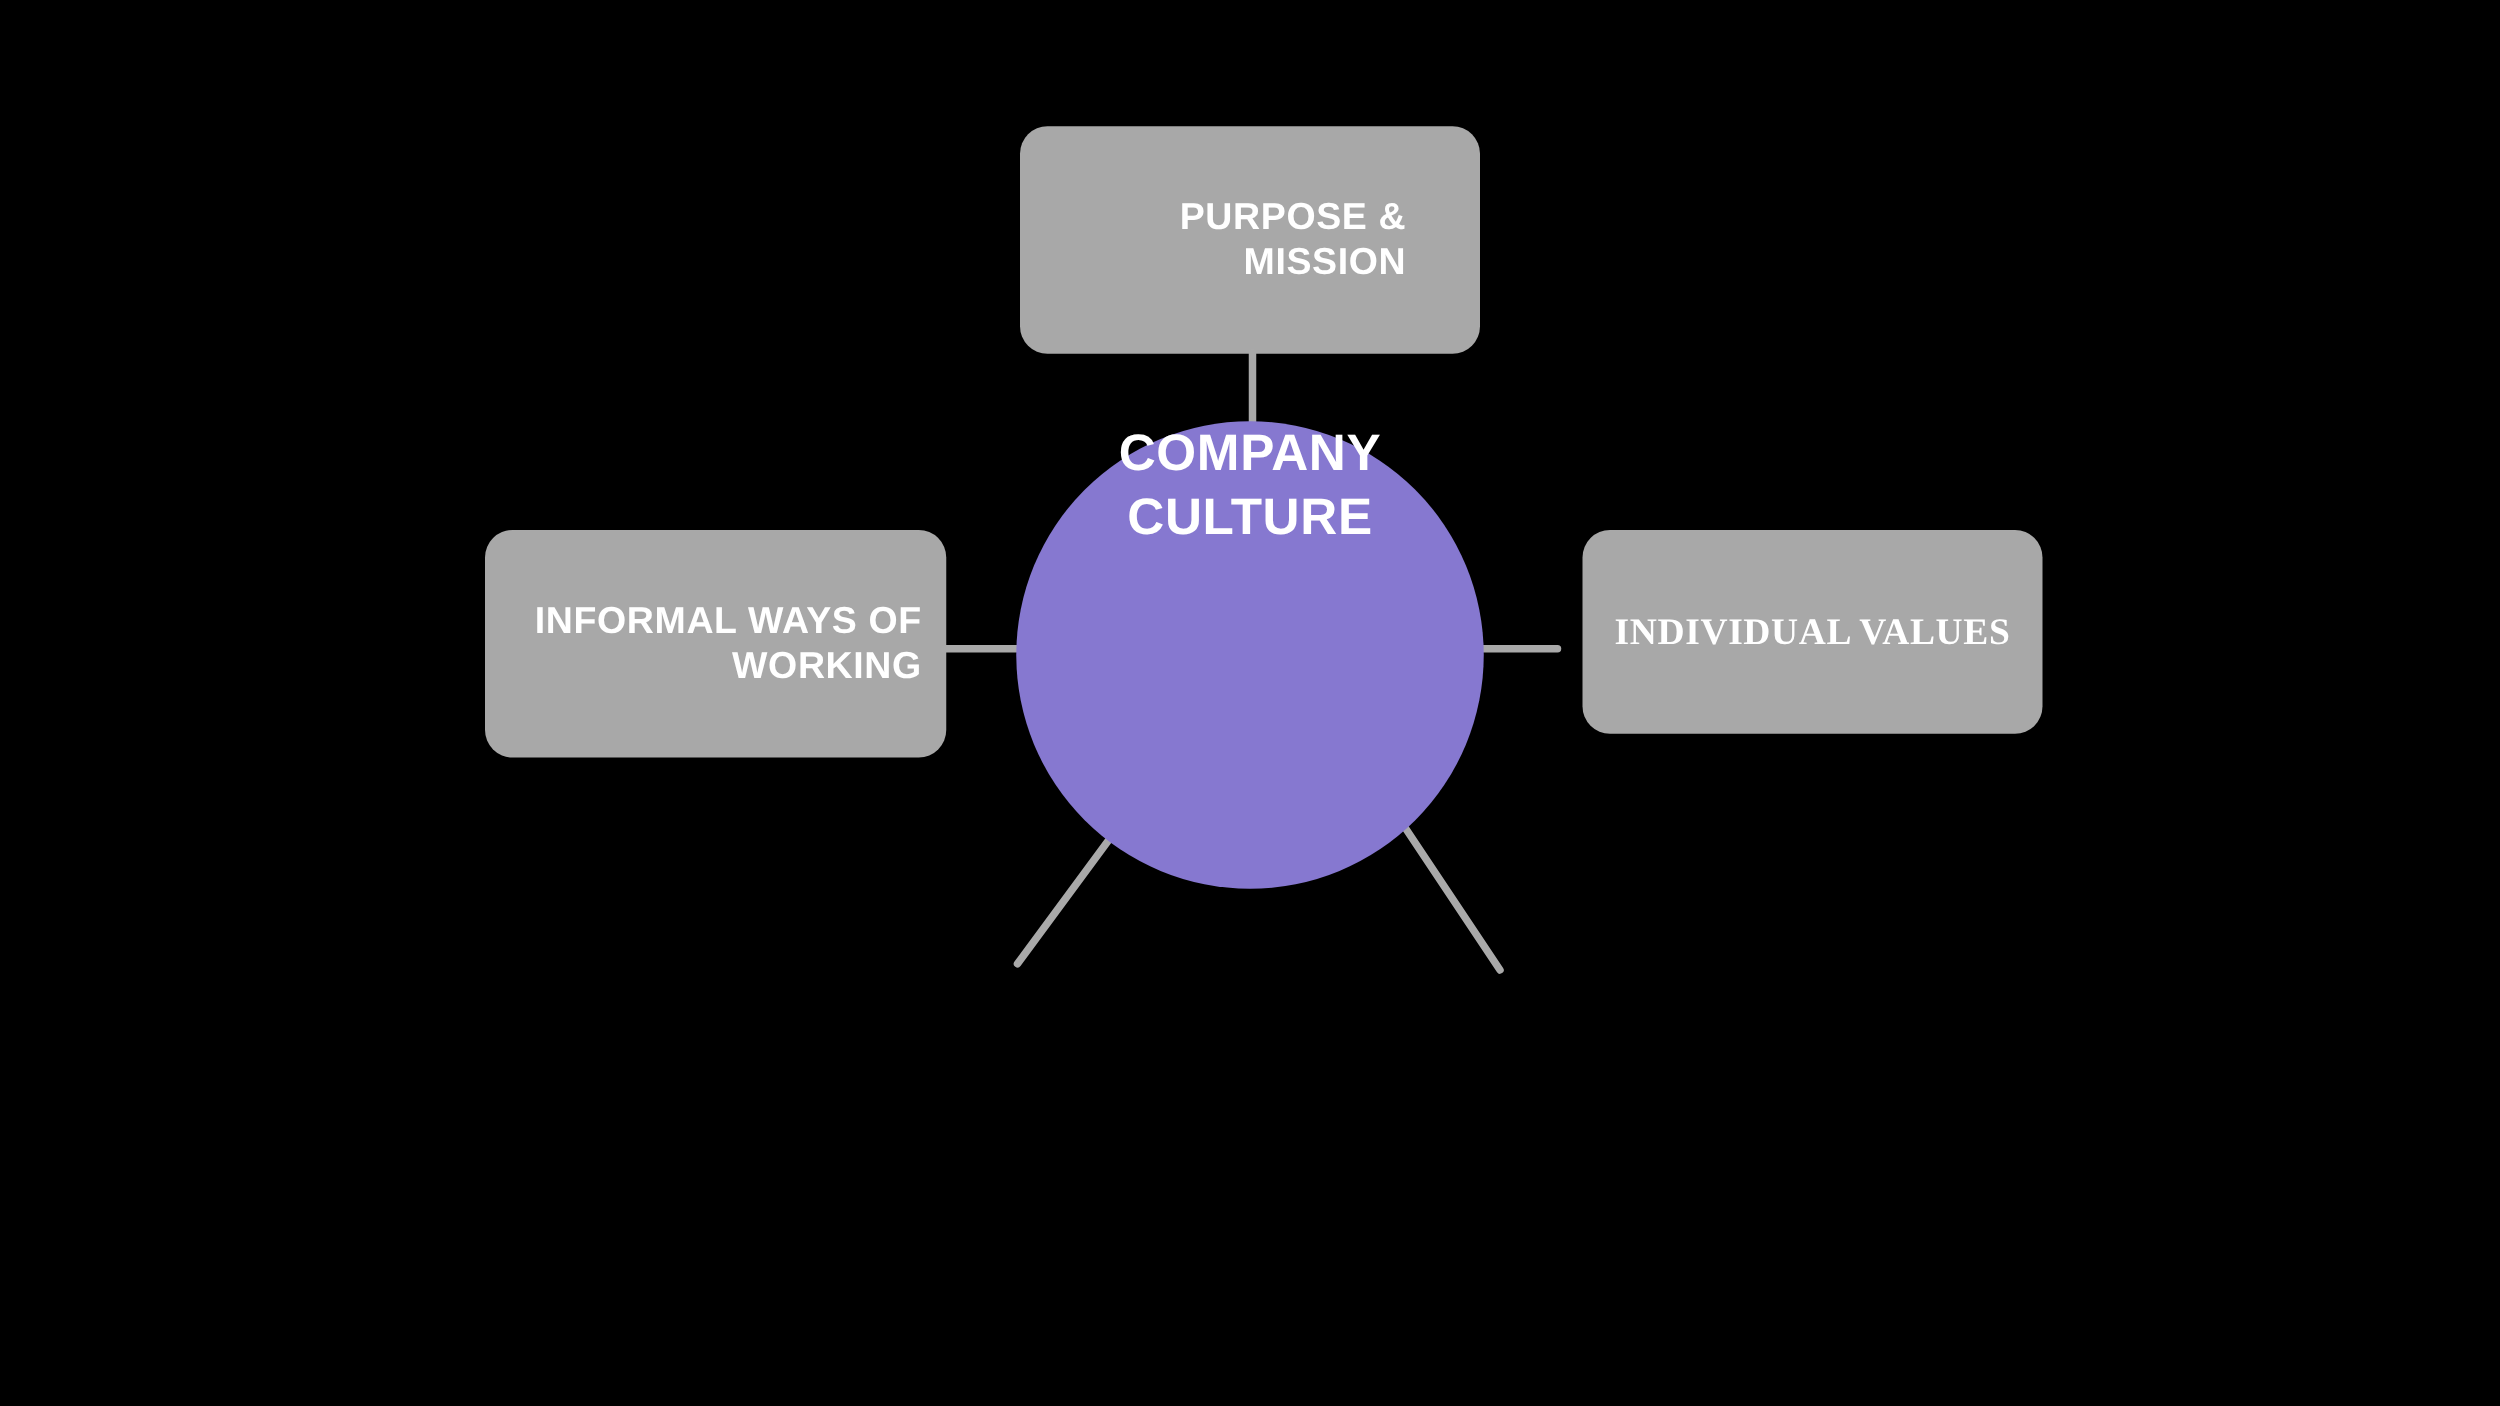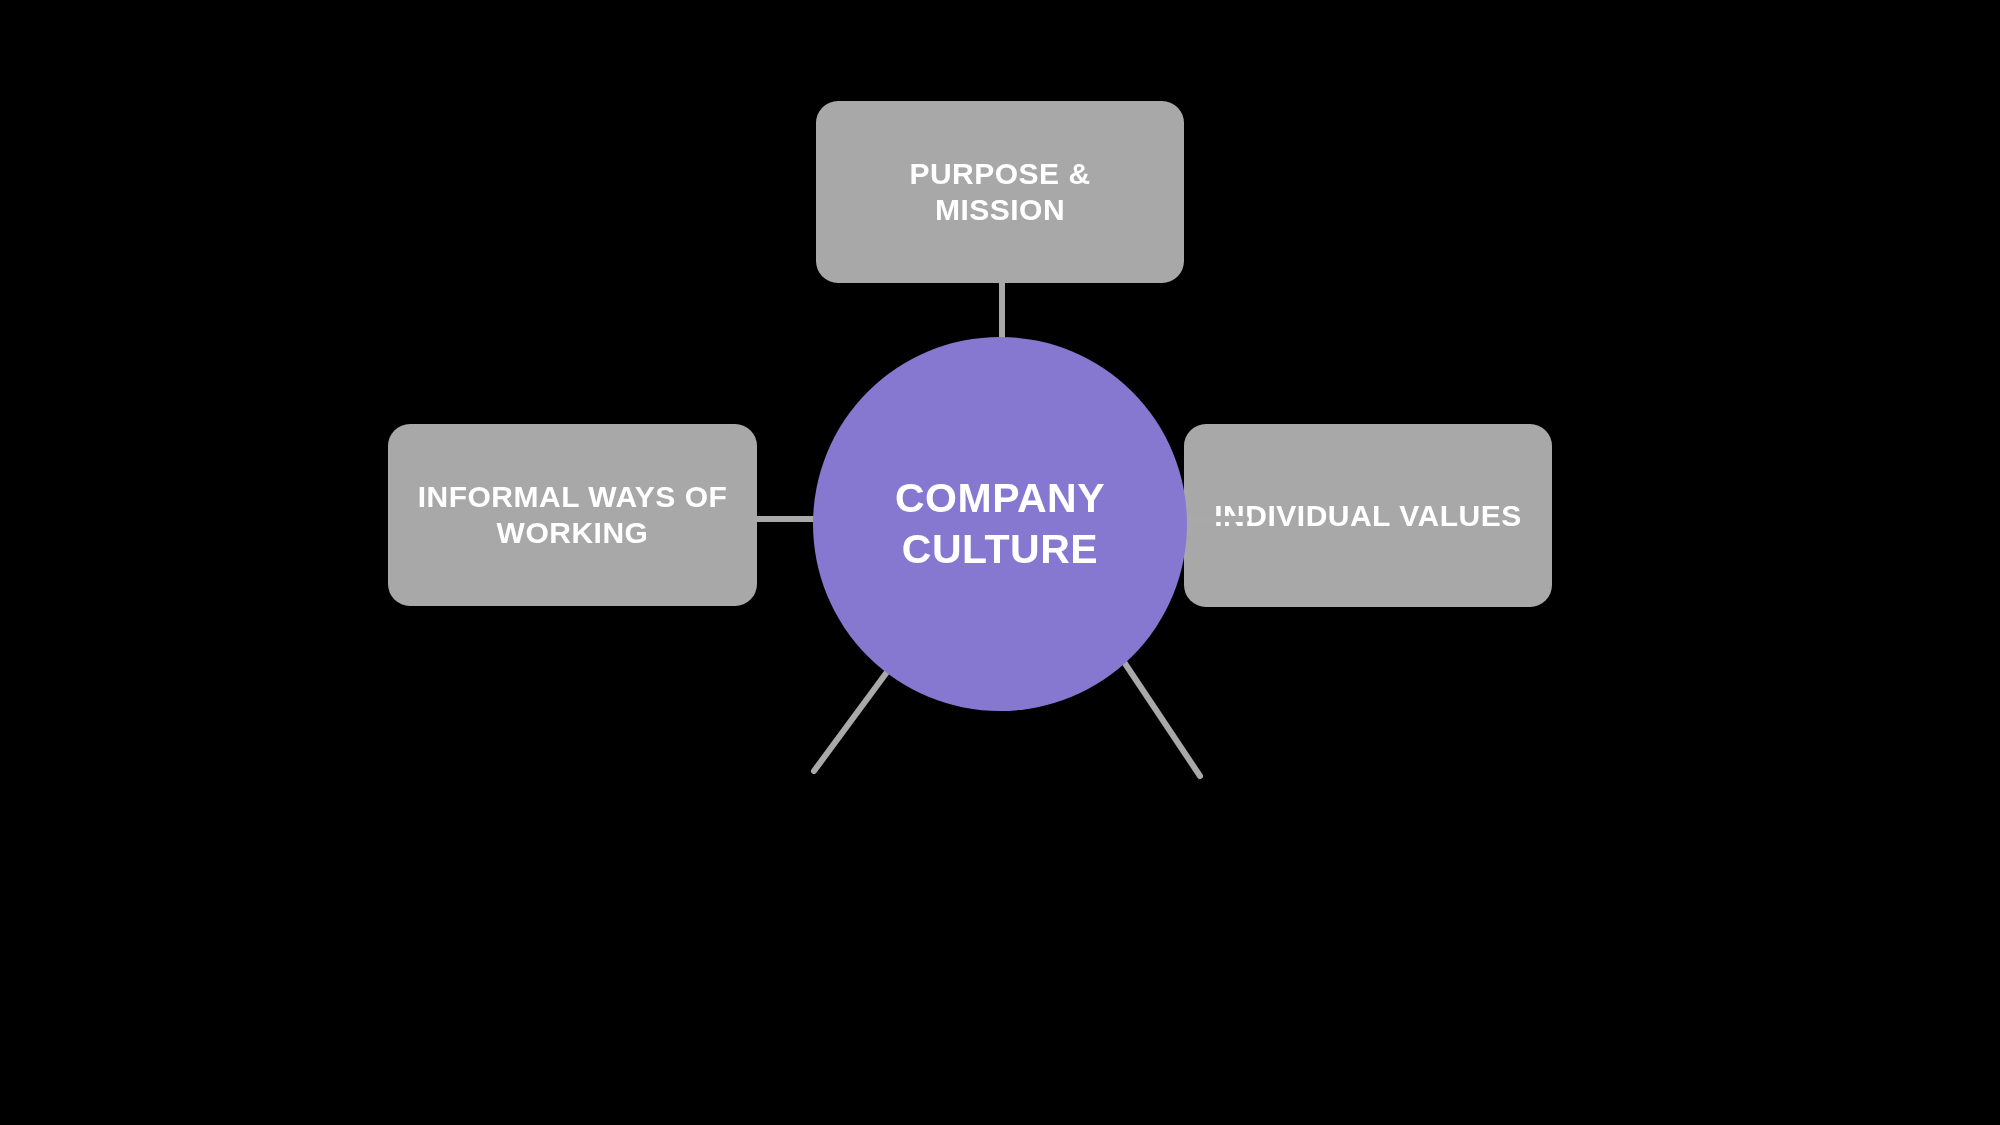--- a/index.html
+++ b/index.html
@@ -21,33 +21,33 @@
     overflow: hidden;
     font-family: "Liberation Sans", sans-serif;
   }
   .node {
     position: absolute;
     background: var(--node-fill);
     border-radius: 22px;
     display: flex;
     align-items: center;
     justify-content: center;
-    text-align: center;
+    text-align: right;
     z-index: 1;
   }
   .node .label {
     color: var(--label-text);
     font-weight: 700;
     font-size: 30px;
     line-height: 1.2;
     letter-spacing: 0.5px;
   }
   .pos-top          { left: 816px;  top: 101px; width: 368px; height: 182px; }
   .pos-left         { left: 388px;  top: 424px; width: 369px; height: 182px; }
-  .pos-right        { left: 1184px; top: 424px; width: 368px; height: 183px; }
+  .pos-right        { left: 1266px; top: 424px; width: 368px; height: 163px; font-family: Liberation Serif, serif; }
   .pos-bottom-left  { left: 546px;  top: 762px; width: 367px; height: 181px; }
   .pos-bottom-right { left: 1100px; top: 762px; width: 367px; height: 181px; }
 
   .pos-top .label  { max-width: 250px; }
   .pos-left .label { max-width: 330px; }
 
   .connectors {
     position: absolute;
     left: 0; top: 0;
     width: 2000px;
@@ -62,21 +62,20 @@
   }
   .hub {
     position: absolute;
     left: 813px;
     top: 337px;
     width: 374px;
     height: 374px;
     border-radius: 50%;
     background: var(--center-fill);
     display: flex;
-    align-items: center;
     justify-content: center;
     text-align: center;
     z-index: 3;
   }
   .hub .label {
     color: var(--label-text);
     font-weight: 700;
     font-size: 41px;
     line-height: 1.25;
     letter-spacing: 0.5px;

